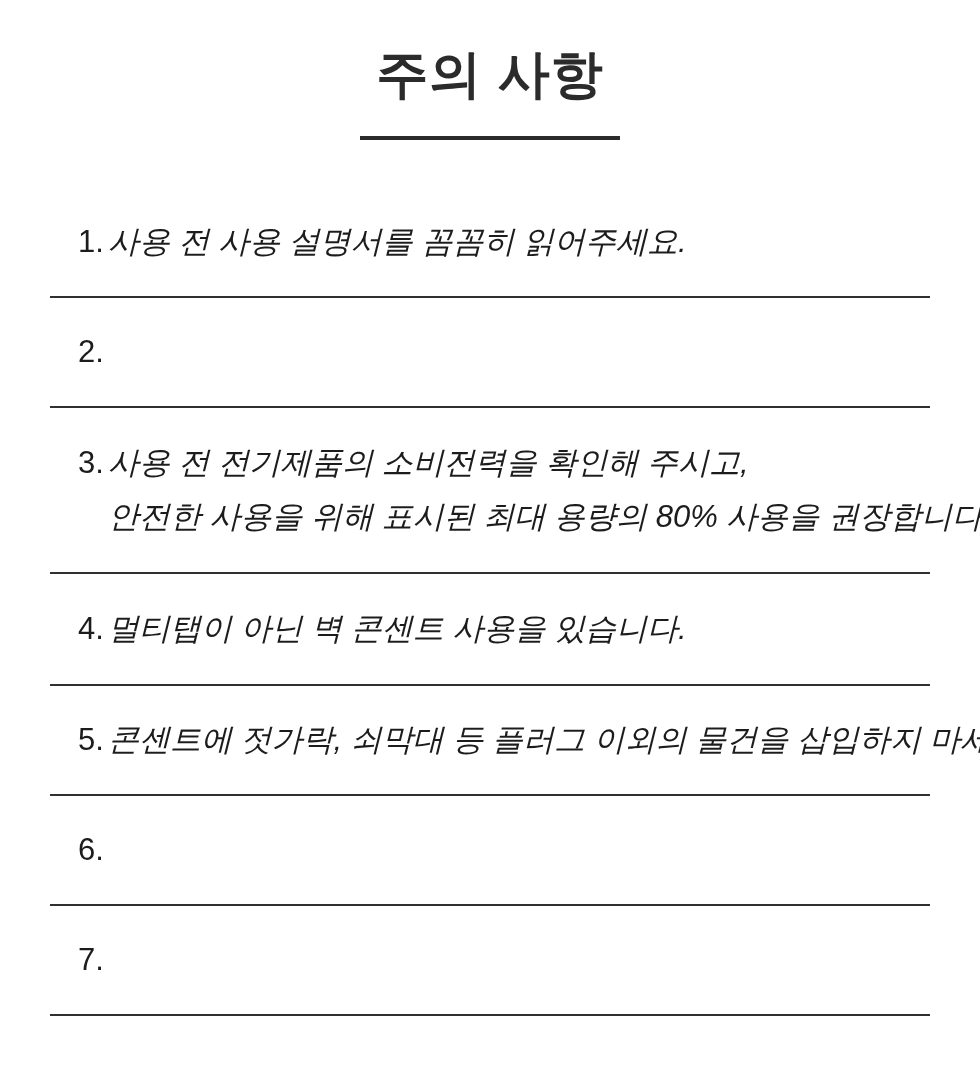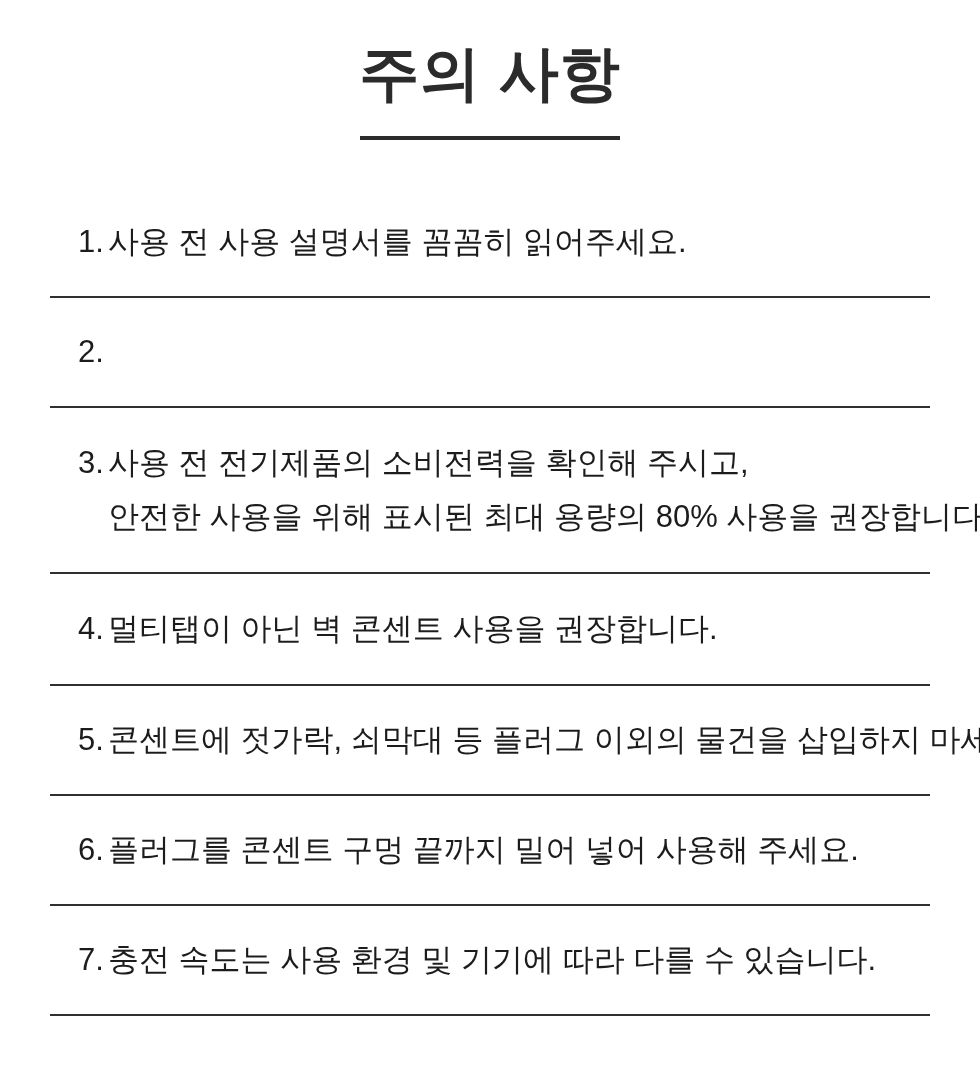--- a/index.html
+++ b/index.html
@@ -13,21 +13,21 @@
     height: 1075px;
     margin: 0 auto;
     background: #ffffff;
     font-family: "Liberation Sans", "DejaVu Sans", sans-serif;
     color: #1c1c1c;
     overflow: hidden;
   }
   .page-title {
     margin: 26px 0 0 0;
     text-align: center;
-    font-size: 60px;
+    font-size: 52px;
     line-height: 96px;
     font-weight: 600;
     letter-spacing: 1px;
     color: #2b2b2b;
   }
   .title-underline {
     width: 260px;
     height: 4px;
     margin: 14px auto 0 auto;
     background: #2b2b2b;
@@ -55,20 +55,21 @@
     width: 30px;
     font-size: 31px;
     line-height: 54px;
     color: #1c1c1c;
   }
   .item-lines {
     flex: 1 1 auto;
   }
   .item-line {
     white-space: nowrap;
+    font-style: italic;
   }
 </style>
 </head>
 <body>
 
 <div class="page">
   <h1 class="page-title">주의 사항</h1>
   <div class="title-underline"></div>
   <ol class="items" id="items-list">
   <li class="item">
@@ -86,38 +87,32 @@
     <span class="item-number">3.</span>
     <span class="item-lines">
           <div class="item-line">사용 전 전기제품의 소비전력을 확인해 주시고,</div>
           <div class="item-line">안전한 사용을 위해 표시된 최대 용량의 80% 사용을 권장합니다.</div>
         </span>
   </li>
 
   <li class="item multi">
     <span class="item-number">4.</span>
     <span class="item-lines">
-          <div class="item-line">멀티탭이 아닌 벽 콘센트 사용을 권장합니다.</div>
+          <div class="item-line">멀티탭이 아닌 벽 콘센트 사용을 있습니다.</div>
         </span>
   </li>
 
   <li class="item">
     <span class="item-number">5.</span>
     <span class="item-lines">
           <div class="item-line">콘센트에 젓가락, 쇠막대 등 플러그 이외의 물건을 삽입하지 마세요.</div>
         </span>
   </li>
 
   <li class="item">
     <span class="item-number">6.</span>
-    <span class="item-lines">
-          <div class="item-line">플러그를 콘센트 구멍 끝까지 밀어 넣어 사용해 주세요.</div>
-        </span>
   </li>
 
   <li class="item">
     <span class="item-number">7.</span>
-    <span class="item-lines">
-          <div class="item-line">충전 속도는 사용 환경 및 기기에 따라 다를 수 있습니다.</div>
-        </span>
   </li>
 </ol>
 </div>
 
 </body></html>

